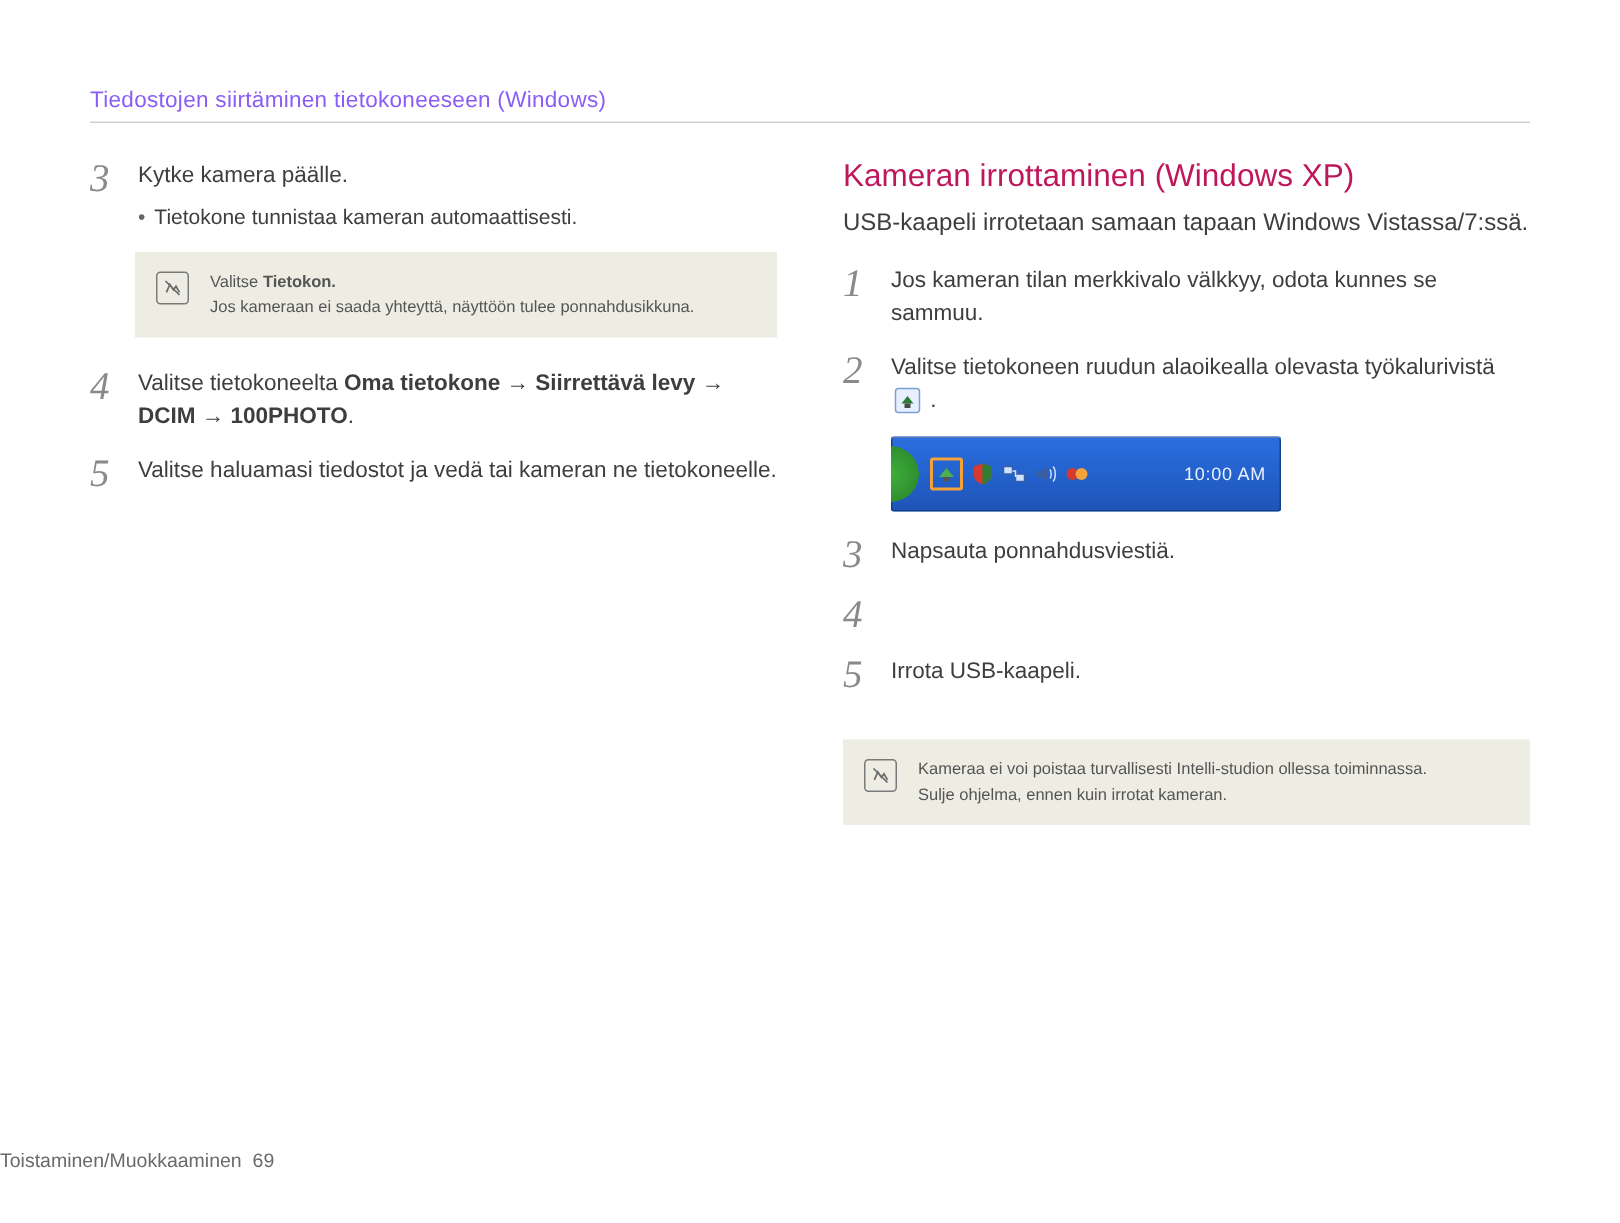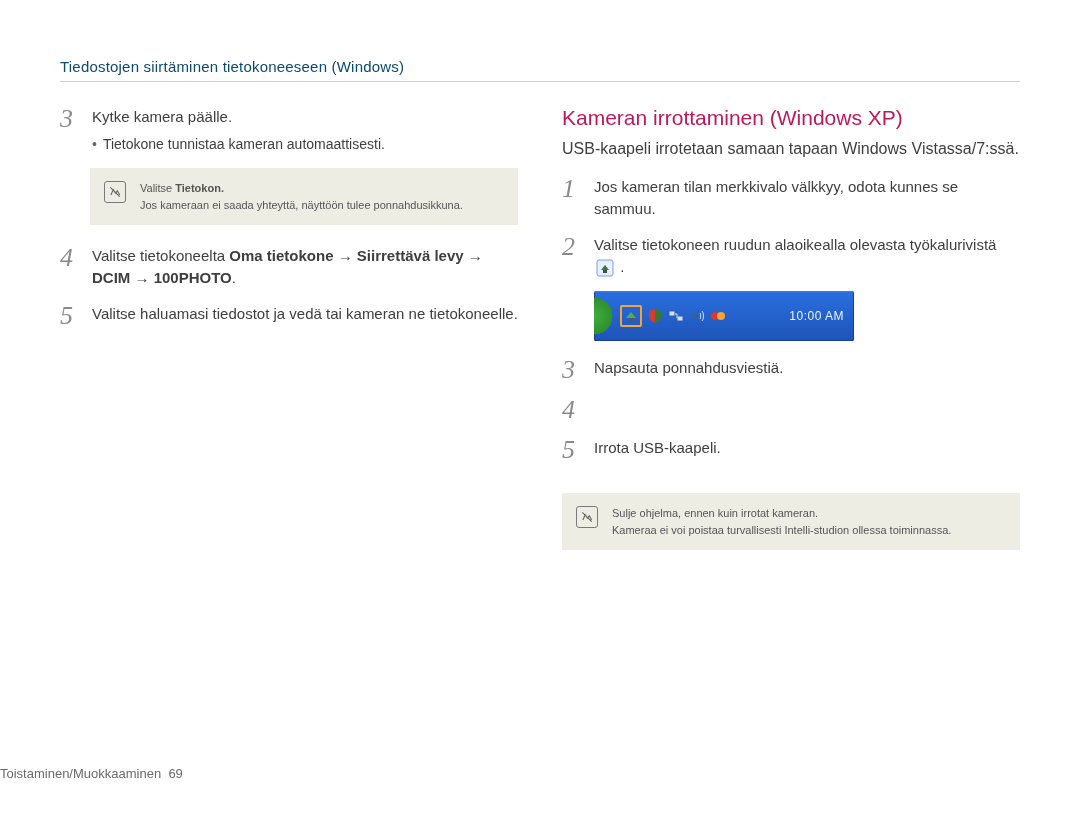--- a/index.html
+++ b/index.html
@@ -1,17 +1,17 @@
 <!DOCTYPE html>
 <html><head>
 <meta charset="utf-8">
 <style>
 html,body{margin:0;padding:0;width:1080px;height:815px;background:#fff;font-family:Arial,Helvetica,sans-serif;color:#444;-webkit-font-smoothing:antialiased}
 .page{box-sizing:border-box;width:1080px;height:815px;padding:58px 60px 0 60px;position:relative}
-.breadcrumb{font-size:15px;font-weight:300;color:#0c4a6e;letter-spacing:.2px;font-family:"Arial Narrow",Arial,sans-serif;font-stretch:condensed}
+.breadcrumb{font-size:15px;font-weight:300;color:#8b5cf6;letter-spacing:.2px;font-family:"Arial Narrow",Arial,sans-serif;font-stretch:condensed}
 .hr{border:none;border-top:1px solid #d0d0d0;margin:6px 0 24px 0}
 .cols{display:flex;gap:44px}
 .col{flex:1 1 0;min-width:0}
 .step{display:flex;gap:10px;margin-bottom:14px}
 .num{font-family:Georgia,"Times New Roman",serif;font-style:italic;font-size:26px;line-height:1;color:#8a8a8a;min-width:22px;text-align:left;font-weight:400}
 .step .body{font-size:15px;line-height:1.45;color:#3e3e3e}
 .step .body .bullet{display:flex;gap:6px;margin-top:6px;font-size:14px;color:#3e3e3e}
 .step .body .bullet::before{content:"•";color:#666}
 .bold{font-weight:700}
 .note{display:flex;gap:14px;background:#eeede4;padding:12px 14px;margin:10px 0 20px 30px;font-size:11px;line-height:1.5;color:#555}
@@ -156,22 +156,22 @@
         <div class="body">Irrota USB-kaapeli.</div>
       </div>
 
       <div class="note note-r">
         <div class="icon">
           <svg viewBox="0 0 24 24" fill="none" stroke="#6a6a6a" stroke-width="2">
               <path d="M4 4l16 16M5 17l4-9 4 6 3-4 4 7"></path>
             </svg>
         </div>
         <div>
+          <div>Kameraa ei voi poistaa turvallisesti Intelli-studion ollessa toiminnassa.</div>
           <div>Sulje ohjelma, ennen kuin irrotat kameran.</div>
-          <div>Kameraa ei voi poistaa turvallisesti Intelli-studion ollessa toiminnassa.</div>
         </div>
       </div>
 
     </div>
   </div>
 
   <div class="footer">
     <span>Toistaminen/Muokkaaminen</span>&nbsp;&nbsp;<span>69</span>
   </div>
 

